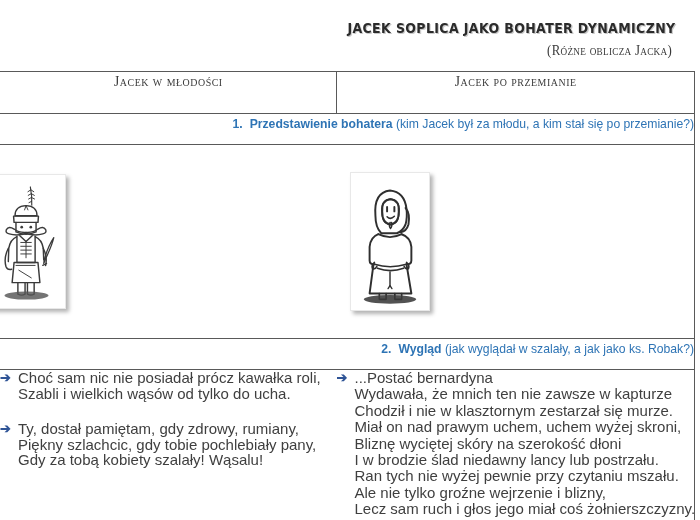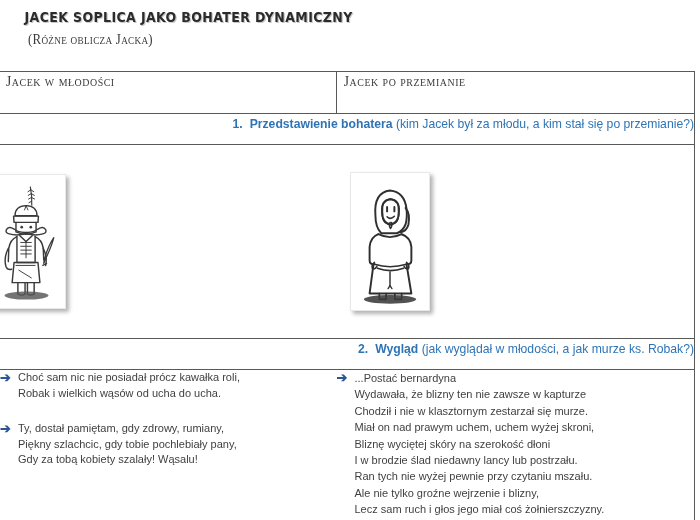--- a/index.html
+++ b/index.html
@@ -11,22 +11,22 @@
     width: 700px;
     height: 520px;
     overflow: hidden;
     font-family: "Liberation Sans", sans-serif;
     color: #404040;
     position: relative;
   }
 
   
   #title-block {
-    text-align: left;
-    padding-top: 9px;
+    text-align: right;
+    padding-top: 20px;
   }
   #doc-title {
     font-family: "DejaVu Sans", sans-serif;
     font-weight: bold;
     font-size: 13.5px;
     letter-spacing: 0.4px;
     color: #2b2b2b;
     text-transform: uppercase;
     transform: scaleX(0.93);
     text-shadow: 1px 1px 0 #c9c9c9, 1.4px 1.4px 0 #e2e2e2;
@@ -56,21 +56,21 @@
     border-bottom: 1.4px solid #595959;
     vertical-align: top;
     padding: 0;
   }
   .col-left  { width: 336px; }
   .col-right { width: 357px; border-right: 1.4px solid #595959; margin-left: 24px; }
 
   
   .row-heads td {
     height: 41px;
-    text-align: left;
+    text-align: center;
     vertical-align: middle;
   }
   .row-heads .col-left { border-right: 1.4px solid #595959; }
   .head-label {
     font-family: "Liberation Serif", serif;
     font-variant: small-caps;
     font-size: 15px;
     letter-spacing: 0.6px;
     color: #3a3a3a;
     transform: scaleX(0.9);
@@ -134,21 +134,21 @@
   .arrow-icon {
     flex: 0 0 auto;
     width: 18px;
     color: #2f5496;
     font-size: 13px;
     line-height: 15.5px;
     font-weight: bold;
     padding-top: 0;
   }
   .quote-lines {
-    font-size: 11px;
+    font-size: 15px;
     line-height: 15.5px;
     color: #3f3f3f;
   }
   .quote-lines div { white-space: nowrap; }
   .row-quotes .col-right { padding-left: 16px; }
   .row-quotes .col-right .quote-lines { line-height: 16.4px; }
 </style>
 </head>
 <body>
 
@@ -276,49 +276,49 @@
               </g>
             </svg>
           </div>
         </div>
       </td>
     </tr>
 
     <tr>
       <td class="section-cell" colspan="2">
         <span class="section-text">
-          <span class="section-num">2.</span><span class="section-name">Wygląd</span> <span class="section-hint">(jak wyglądał w młodości, a jak murze ks. Robak?)</span>
+          <span class="section-num">2.</span><span class="section-name">Wygląd</span> <span class="section-hint">(jak wyglądał w szalały, a jak jako ks. Robak?)</span>
         </span>
       </td>
     </tr>
 
     <tr class="row-quotes">
       <td class="col-left">
         <div class="quote-group">
           <span class="arrow-icon">➔</span>
           <div class="quote-lines">
             <div>Choć sam nic nie posiadał prócz kawałka roli,</div>
-            <div>Robak i wielkich wąsów od ucha do ucha.</div>
+            <div>Szabli i wielkich wąsów od tylko do ucha.</div>
           </div>
         </div>
         <div class="quote-group">
           <span class="arrow-icon">➔</span>
           <div class="quote-lines">
             <div>Ty, dostał pamiętam, gdy zdrowy, rumiany,</div>
             <div>Piękny szlachcic, gdy tobie pochlebiały pany,</div>
             <div>Gdy za tobą kobiety szalały! Wąsalu!</div>
           </div>
         </div>
       </td>
       <td class="col-right">
         <div class="quote-group">
           <span class="arrow-icon">➔</span>
           <div class="quote-lines">
             <div>...Postać bernardyna</div>
-            <div>Wydawała, że blizny ten nie zawsze w kapturze</div>
+            <div>Wydawała, że mnich ten nie zawsze w kapturze</div>
             <div>Chodził i nie w klasztornym zestarzał się murze.</div>
             <div>Miał on nad prawym uchem, uchem wyżej skroni,</div>
             <div>Bliznę wyciętej skóry na szerokość dłoni</div>
             <div>I w brodzie ślad niedawny lancy lub postrzału.</div>
             <div>Ran tych nie wyżej pewnie przy czytaniu mszału.</div>
             <div>Ale nie tylko groźne wejrzenie i blizny,</div>
             <div>Lecz sam ruch i głos jego miał coś żołnierszczyzny.</div>
           </div>
         </div>
       </td>

